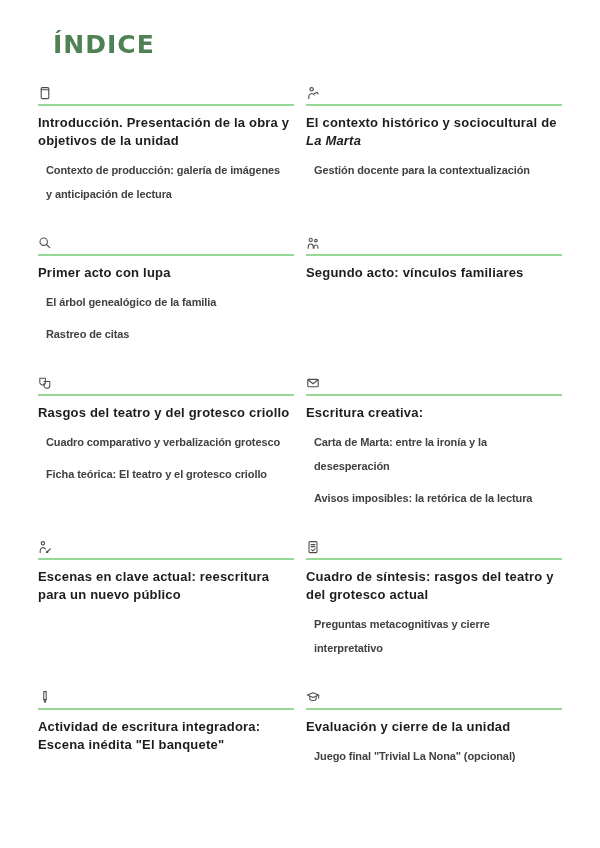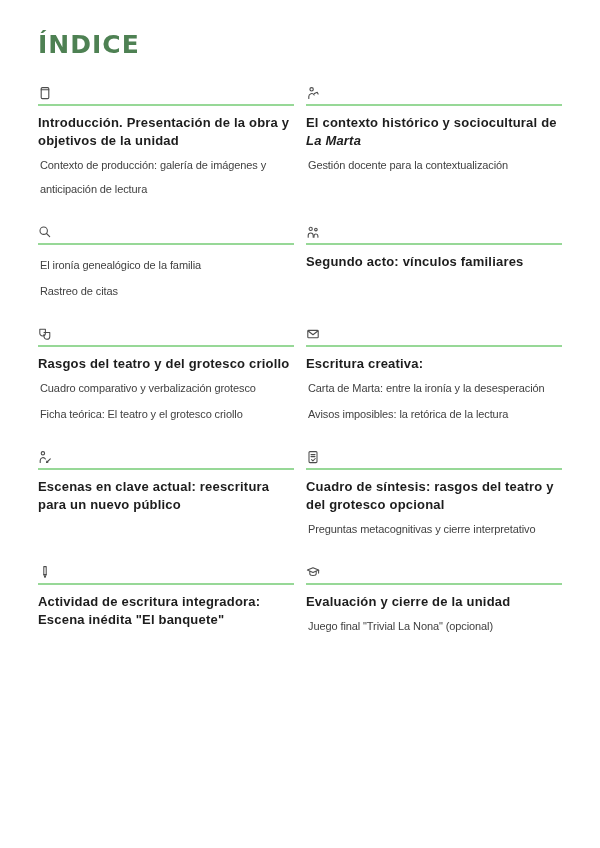--- a/index.html
+++ b/index.html
@@ -1,19 +1,19 @@
 <!DOCTYPE html>
 <html><head>
 <meta charset="utf-8">
 <style>
   html,body{margin:0;padding:0;background:#ffffff;}
   body{width:600px;height:848px;overflow:hidden;font-family:"Liberation Sans",sans-serif;}
   .page{padding:30px 38px 0 38px;box-sizing:border-box;}
   .page-title{
-    margin:0 0 27px 0;
+    margin:0 0 27px 15px;
     font-family:"DejaVu Sans",sans-serif;
     font-size:25px;font-weight:700;letter-spacing:1px;
     color:#4e8153;
   }
   .grid{
     display:grid;
     grid-template-columns:1fr 1fr;
     column-gap:12px;
     row-gap:22px;
     align-items:start;
@@ -23,23 +23,24 @@
   .icon svg{display:block;}
   .rule{height:2px;background:#97d897;margin-bottom:8px;}
   .stitle{
     margin:0 0 3px 0;
     font-family:"Liberation Sans",sans-serif;
     font-size:13px;line-height:18px;font-weight:700;
     letter-spacing:0.2px;color:#1d1d1d;
   }
   .stitle .it{font-style:italic;}
   .sub{
-    margin:2px;
+    margin:8px;
     font-size:11px;line-height:24px;letter-spacing:-0.1px;
     color:#414141;
+    font-weight:bold;
   }
 </style>
 </head>
 <body>
 
 <div class="page">
   <h1 class="page-title">ÍNDICE</h1>
 
   <div class="grid">
 
@@ -69,21 +70,22 @@
     </section>
 
     <section class="toc-item">
       <span class="icon">
         <svg width="14" height="14" viewBox="0 0 14 14" fill="none" stroke="#4c4c4c" stroke-width="1.1" stroke-linecap="round" stroke-linejoin="round">
             <circle cx="5.7" cy="5.7" r="3.7"></circle>
             <path d="M8.5 8.5l3.2 3.2"></path>
           </svg>
       </span>
       <div class="rule"></div>
-      <p class="sub">El ironía genealógico de la familia</p>
+      <h2 class="stitle"><span>Primer acto con lupa</span></h2>
+      <p class="sub">El árbol genealógico de la familia</p>
       <p class="sub">Rastreo de citas</p>
     </section>
 
     <section class="toc-item">
       <span class="icon">
         <svg width="14" height="14" viewBox="0 0 14 14" fill="none" stroke="#4c4c4c" stroke-width="1.1" stroke-linecap="round" stroke-linejoin="round">
             <circle cx="4.7" cy="3.9" r="1.6"></circle>
             <path d="M2.2 12.2v-1.7a2.5 2.5 0 0 1 5 0v1.7"></path>
             <circle cx="9.9" cy="4.6" r="1.3"></circle>
             <path d="M8 12.2v-1.3a1.95 1.95 0 0 1 3.9 0v1.3"></path>
@@ -134,21 +136,21 @@
 
     <section class="toc-item">
       <span class="icon">
         <svg width="14" height="14" viewBox="0 0 14 14" fill="none" stroke="#4c4c4c" stroke-width="1.05" stroke-linecap="round" stroke-linejoin="round">
             <rect x="3" y="1.6" width="8" height="11" rx="1"></rect>
             <path d="M5 4.6h4M5 6.6h4"></path>
             <path d="M5.6 9.6l1.3 1.3 2.4-2.4"></path>
           </svg>
       </span>
       <div class="rule"></div>
-      <h2 class="stitle"><span>Cuadro de síntesis: rasgos del teatro y del grotesco opcional</span></h2>
+      <h2 class="stitle"><span>Cuadro de síntesis: rasgos del teatro y del grotesco actual</span></h2>
       <p class="sub">Preguntas metacognitivas y cierre interpretativo</p>
     </section>
 
     <section class="toc-item">
       <span class="icon">
         <svg width="14" height="14" viewBox="0 0 14 14" fill="none" stroke="#4c4c4c" stroke-width="1.05" stroke-linecap="round" stroke-linejoin="round">
             <path d="M5.8 1.6h2.4v7.9l-1.2 3-1.2-3z"></path>
             <path d="M5.8 9.5h2.4"></path>
           </svg>
       </span>

